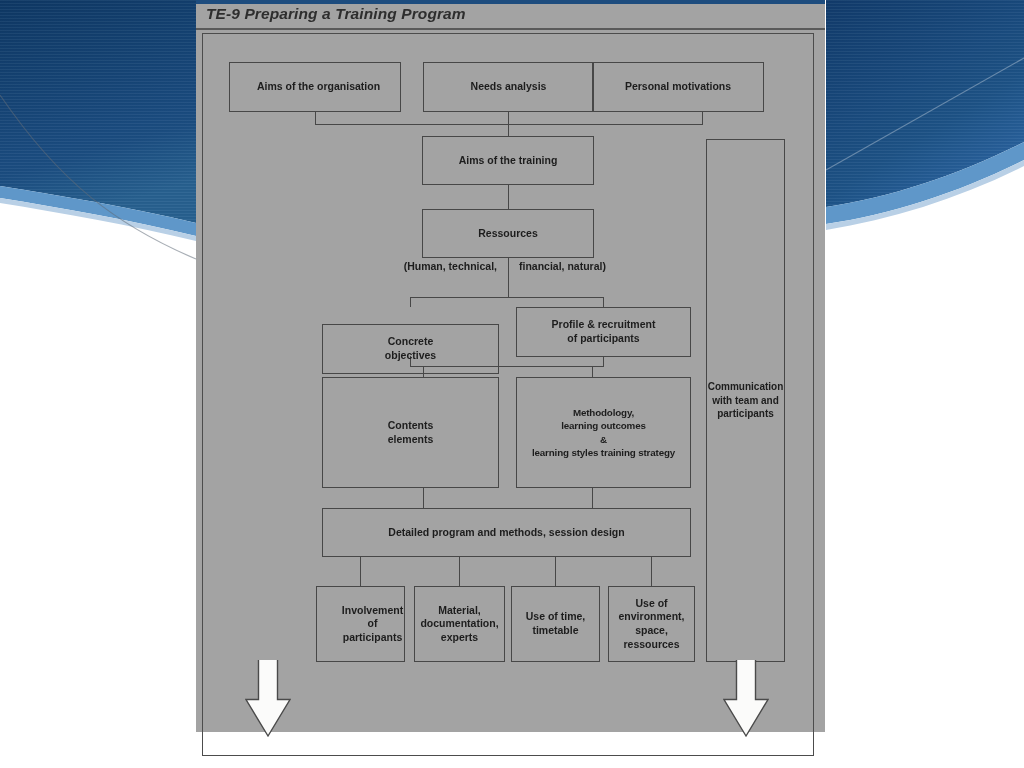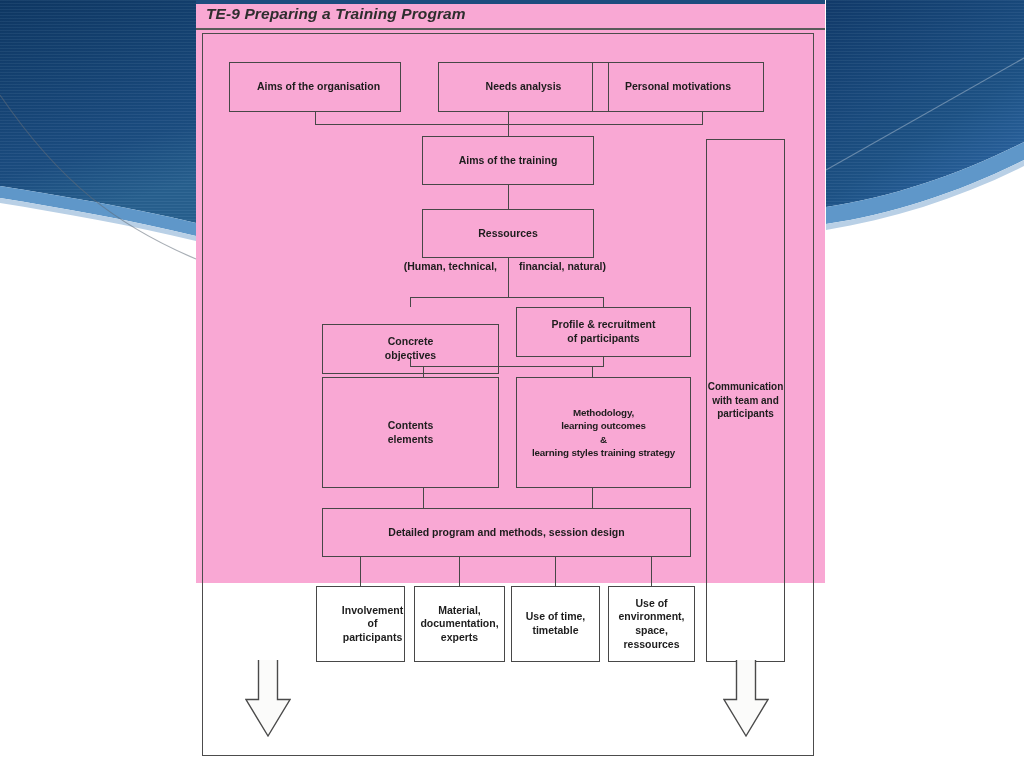--- a/index.html
+++ b/index.html
@@ -5,22 +5,22 @@
   html,body{margin:0;padding:0;}
   body{
     width:1024px;height:768px;overflow:hidden;position:relative;
     background:#ffffff;
     font-family:"Liberation Sans",sans-serif;
   }
   .bg-svg{position:absolute;left:0;top:0;z-index:0;}
 
   
   .panel{
-    position:absolute;left:196px;top:0;width:629px;height:583px;
-    background:#f9a8d4;z-index:1;
+    position:absolute;left:196px;top:0;width:629px;height:732px;
+    background:#a3a3a3;z-index:1;
   }
   .panel-topbar{position:absolute;left:0;top:0;width:629px;height:4px;background:#1d4c7e;}
   .slide-title{
     position:absolute;left:10px;top:5px;
     font:italic 700 15.5px/1.2 "Liberation Sans",sans-serif;
     color:#2e2e2e;letter-spacing:.1px;white-space:nowrap;
   }
   .title-rule{position:absolute;left:0;top:28px;width:629px;height:1.5px;background:#5a5a5a;}
   .outer-rect{
     position:absolute;left:6px;top:33px;width:612px;height:723px;
@@ -109,21 +109,21 @@
   <div class="vline" style="left:227px;top:488px;height:20px;"></div>
   <div class="vline" style="left:395.5px;top:488px;height:20px;"></div>
   <div class="vline" style="left:163.5px;top:557px;height:29px;"></div>
   <div class="vline" style="left:262.5px;top:557px;height:29px;"></div>
   <div class="vline" style="left:359px;top:557px;height:29px;"></div>
   <div class="vline" style="left:455px;top:557px;height:29px;"></div>
 
   <div class="box" style="left:33px;top:62px;width:172px;height:50px;padding-left:7px;">
     <span>Aims of the organisation</span>
   </div>
-  <div class="box" style="left:242px;top:62px;width:171px;height:50px;">
+  <div class="box" style="left:227px;top:62px;width:171px;height:50px;">
     <span>Needs analysis</span>
   </div>
   <div class="box" style="left:396px;top:62px;width:172px;height:50px;">
     <span>Personal motivations</span>
   </div>
 
   <div class="box box--side" style="left:510px;top:139px;width:79px;height:523px;">
     <span>Communication
 with team and
 participants</span>

